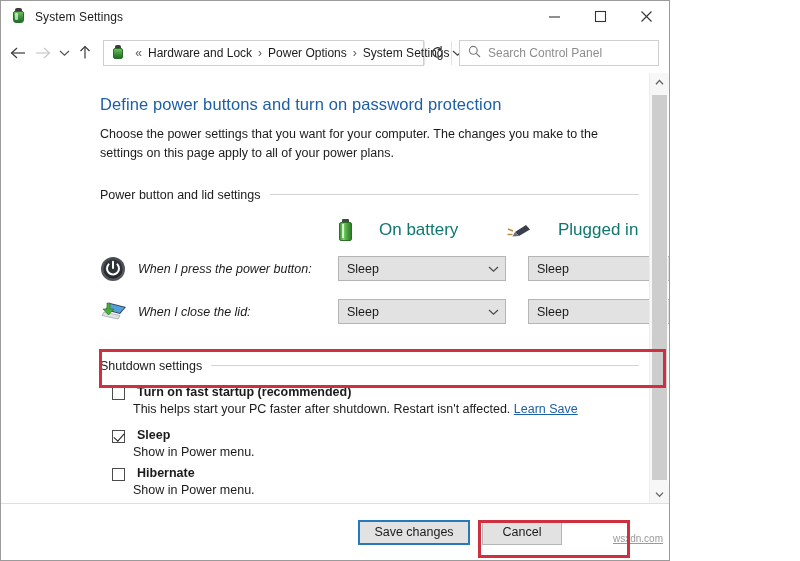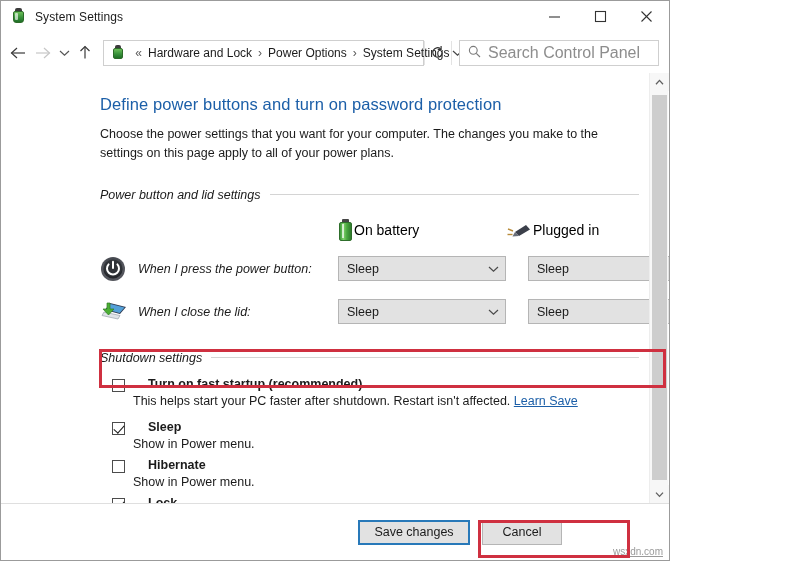--- a/index.html
+++ b/index.html
@@ -141,21 +141,21 @@
     flex: 0 0 200px;
     height: 26px;
     margin-left: 9px;
     border: 1px solid #cfcfcf;
     background: #ffffff;
     display: flex; align-items: center;
     padding-left: 8px;
     gap: 7px;
   }
   .search-ph {
-    font-size: 16px; color: #8d8d8d;
+    font-size: 12px; color: #8d8d8d;
   }
 
   
   .content-wrap {
     flex: 1 1 auto;
     position: relative;
     display: flex;
     min-height: 0;
   }
   .content {
@@ -178,33 +178,33 @@
     color: #1b1b1b;
     line-height: 1.55;
     max-width: 572px;
   }
 
   .section-head {
     display: flex; align-items: center;
     margin-top: 24px;
     gap: 9px;
   }
-  .section-head .lbl { font-size: 12.5px; color: #1b1b1b; white-space: nowrap; font-style: italic; }
+  .section-head .lbl { font-size: 12.5px; color: #1b1b1b; white-space: nowrap; }
   .section-head .rule { flex: 1 1 auto; height: 1px; background: #d4d4d4; }
 
   
   .col-heads {
     display: flex;
     margin-top: 17px;
     padding-left: 238px;
     align-items: center;
   }
   .col-head {
-    display: flex; align-items: center; gap: 1px;
-    font-size: 14px; color: #000000;
+    display: flex; align-items: center; gap: 26px;
+    font-size: 17px; color: #0f766e;
   }
   .col-head.battery { width: 168px; }
 
   .battery-icon {
     width: 15px; height: 22px; position: relative;
   }
   .battery-icon .cell {
     position: absolute; left: 1px; top: 3px; width: 13px; height: 19px;
     background: linear-gradient(90deg,#3e9b3a 0%, #7fd06a 32%, #4aa83f 62%, #2f7c2c 100%);
     border: 1px solid #2e6e2b; border-radius: 2px;
@@ -243,36 +243,36 @@
     border: 1px solid #b5b5b5;
     display: flex; align-items: center;
     padding: 0 6px 0 8px;
     font-size: 12.5px; color: #1b1b1b;
     margin-right: 22px;
     position: relative;
   }
   .combo .caret { margin-left: auto; color: #4a4a4a; display: flex; }
 
   
-  .shutdown-sec { margin-top: 24px; }
+  .shutdown-sec { margin-top: 32px; }
 
   .redbox {
     position: absolute;
     border: 3px solid #cf3040;
     pointer-events: none;
   }
   #redbox-fast {
     left: 98px; top: 348px; width: 567px; height: 39px;
   }
   #redbox-save {
     left: 477px; top: 519px; width: 152px; height: 38px;
   }
 
   .check-item { margin-top: 0px; }
-  .check-row { display: flex; align-items: flex-start; gap: 23px; }
+  .check-row { display: flex; align-items: flex-start; gap: 12px; }
   .cbox {
     width: 13px; height: 13px; flex: 0 0 13px;
     border: 1px solid #4c4c4c;
     background: #ffffff;
     margin-top: 2px;
     position: relative;
   }
   .cbox.checked::after {
     content: "";
     position: absolute;
@@ -341,21 +341,21 @@
     background: #e2e2e2;
     border: 1px solid #b5b5b5;
     display: flex; align-items: center; justify-content: center;
   }
   .btn.primary {
     border: 2px solid #2879b9;
     min-width: 112px;
   }
   .watermark {
     position: absolute;
-    right: 6px; bottom: 3px;
+    right: 6px; bottom: 16px;
     font-size: 10px;
     color: #9a9a9a;
     text-decoration: underline;
   }
 </style>
 </head>
 <body>
 
 <div class="window">
 

